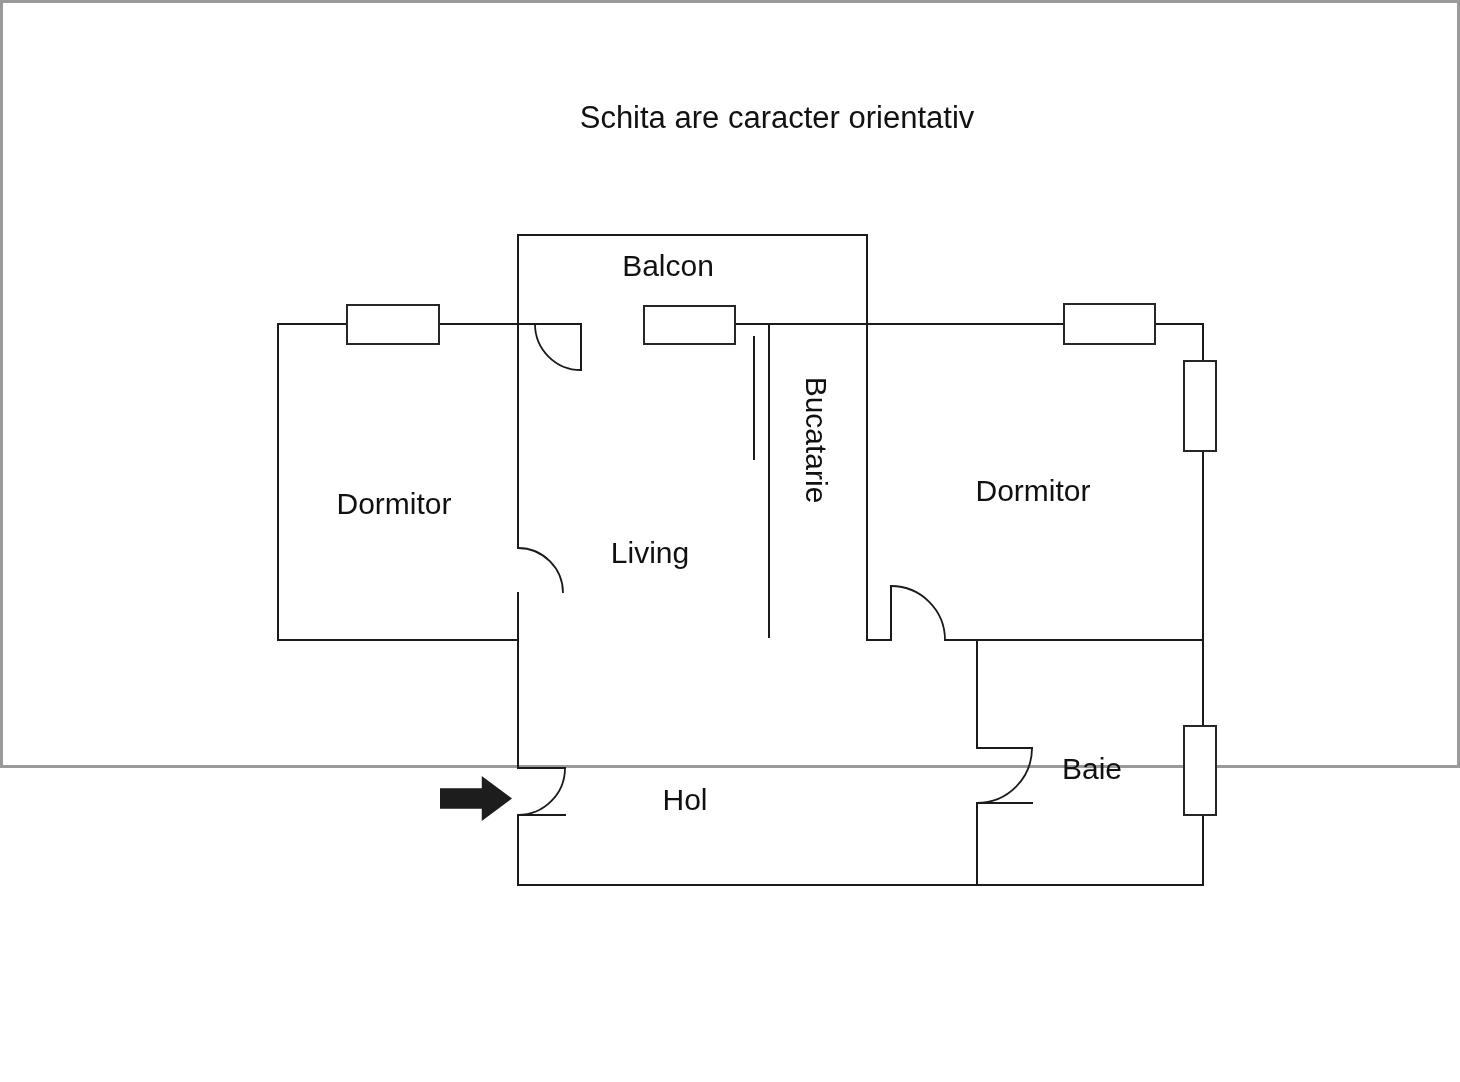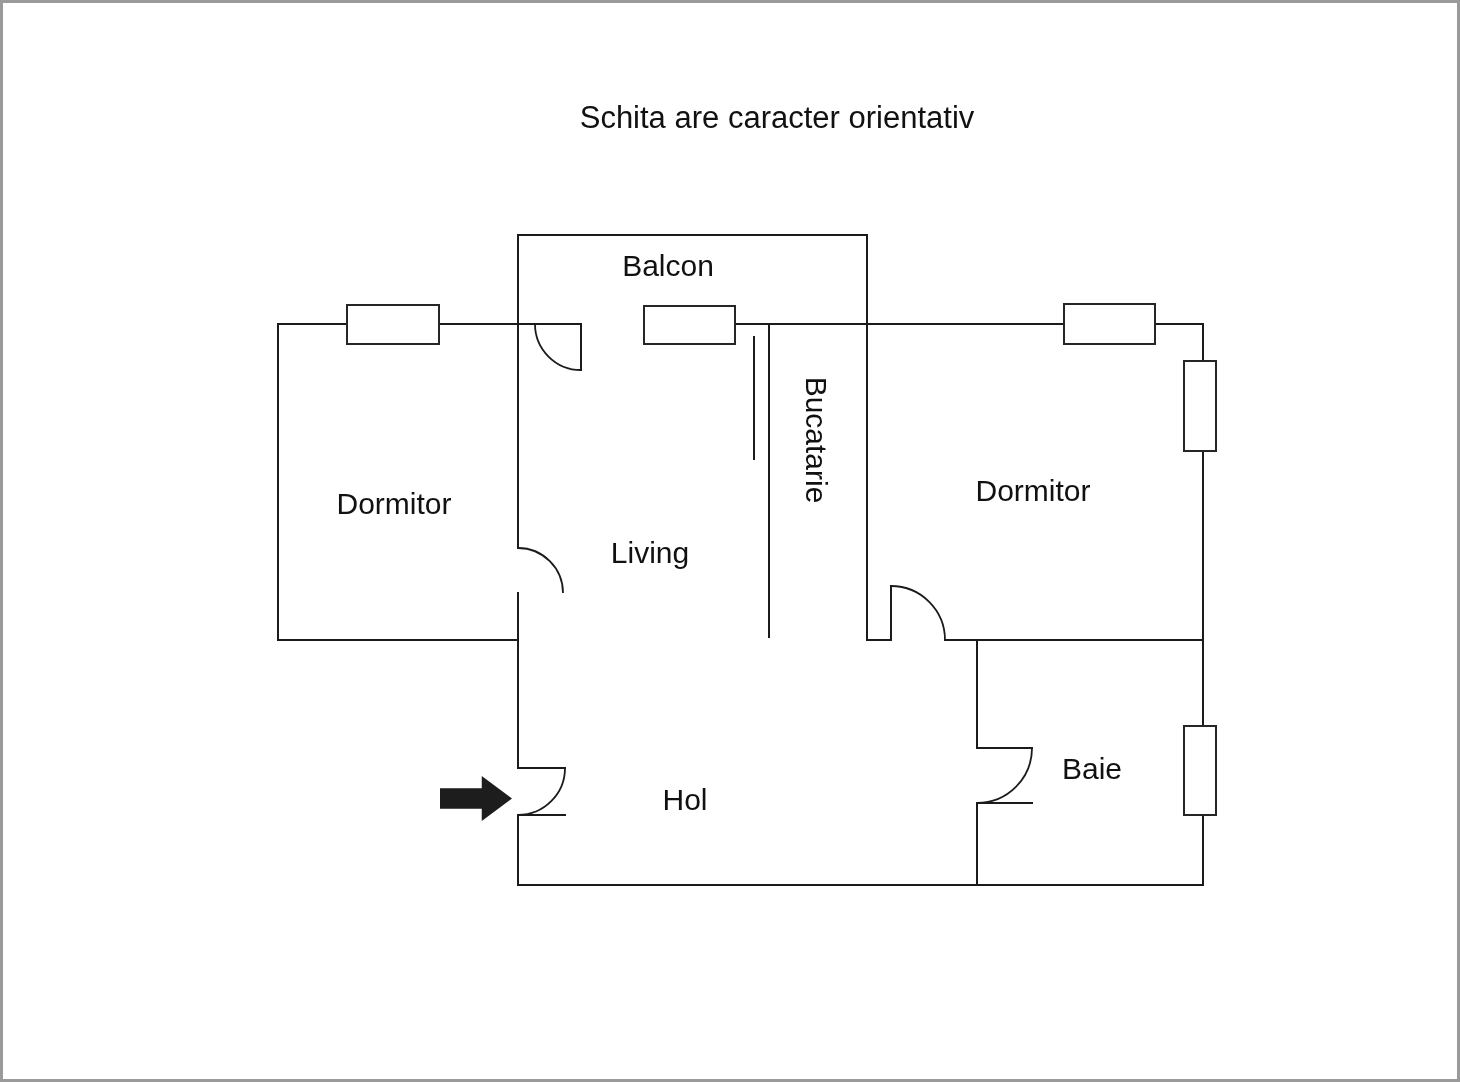--- a/index.html
+++ b/index.html
@@ -10,21 +10,21 @@
   }
   body {
     width: 1460px;
     height: 1082px;
     font-family: "Liberation Sans", sans-serif;
     overflow: hidden;
   }
   #page {
     position: relative;
     width: 1460px;
-    height: 1082px;
+    height: 768px;
     background: #ffffff;
     box-sizing: border-box;
     border: 3px solid #9a9a9a;
   }
   #plan-svg {
     position: absolute;
     left: 0;
     top: 0;
     width: 1460px;
     height: 1082px;

